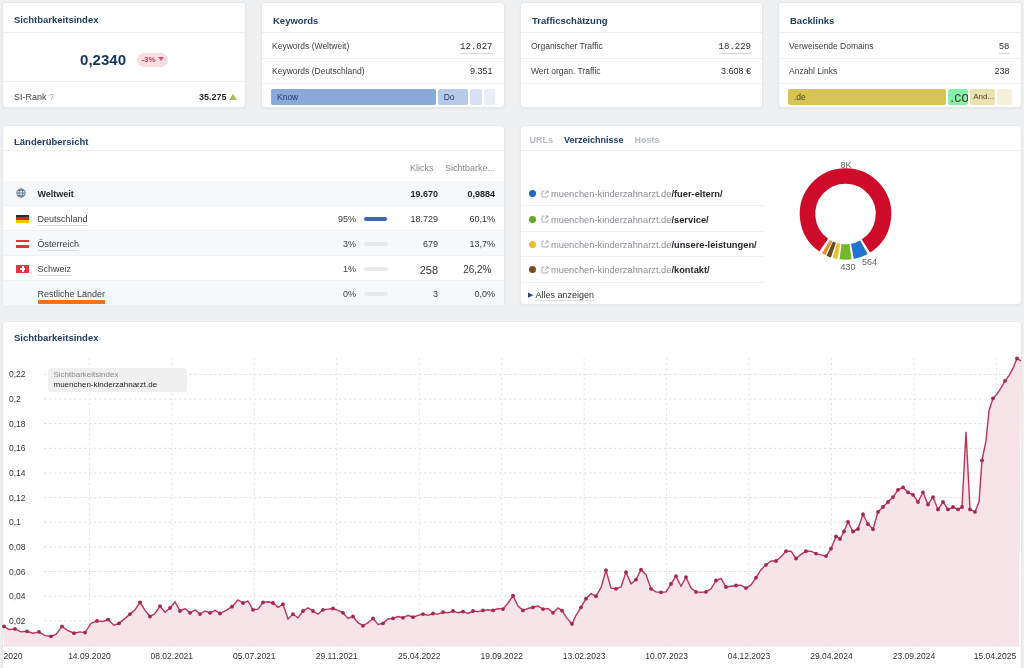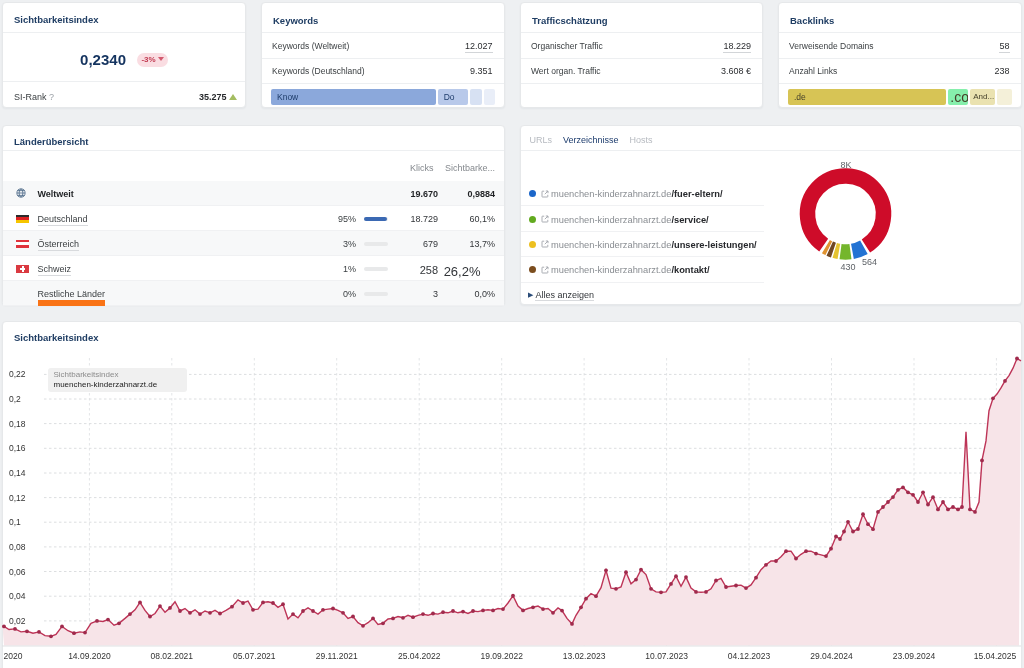--- a/index.html
+++ b/index.html
@@ -1,21 +1,21 @@
 <!DOCTYPE html>
 <html><head><meta charset="utf-8"><style>
 * { margin:0; padding:0; box-sizing:border-box; }
 html,body { width:1024px; height:668px; background:#eef0f2; font-family:"Liberation Sans",sans-serif; overflow:hidden; position:relative; }
 .card { position:absolute; background:#fff; border:1px solid #e6e8ea; border-radius:4px; box-shadow:0 1px 2px rgba(25,35,55,.05); }
 .abs { position:absolute; }
 .hdr { position:absolute; left:11px; font-size:9.5px; font-weight:bold; color:#1f3d63; }
 .div { position:absolute; left:0; right:0; height:1px; background:#edeff1; }
 .lbl { position:absolute; left:10px; font-size:8.5px; color:#3c4043; }
 .val { position:absolute; right:11px; font-size:9px; color:#2b2d30; }
-.u { border-bottom:1px solid #d2d5d8; padding-bottom:0.5px; }
+.u { border-bottom:1px solid #d2d5d8; padding-bottom:0.5px;font-family:Liberation Mono, monospace; }
 .bar { position:absolute; left:9px; right:9px; top:85.5px; height:16px; display:flex; }
 .bar div { height:16px; border-radius:2px; margin-right:2px; font-size:8.5px; line-height:16px; padding-left:6px; overflow:hidden; white-space:nowrap; }
 .bar div:last-child { margin-right:0; }
 </style></head>
 <body>
 
 <div class="card" style="left:2px;top:2px;width:244px;height:106px">
   <div class="hdr" style="top:11px">Sichtbarkeitsindex</div>
   <div class="div" style="top:29px"></div>
   <div class="abs" style="top:47px;left:0;width:100%;text-align:center">
@@ -120,33 +120,33 @@
     </div>
     <div style="position:absolute;left:0;right:0;top:130.5px;height:25px;border-bottom:1px solid #f0f1f3">
       <div style="position:absolute;left:13px;top:8.5px;width:13px;height:8.5px;background:#da3a41">
         <div style="position:absolute;left:5.5px;top:1.5px;width:2px;height:5.5px;background:#fff"></div>
         <div style="position:absolute;left:3.75px;top:3.25px;width:5.5px;height:2px;background:#fff"></div>
       </div>
       <div style="position:absolute;left:34.5px;top:8px;font-size:9px;color:#3c4043"><span style="border-bottom:1px solid #d8dadd;padding-bottom:0.5px;">Schweiz</span></div>
       <div style="position:absolute;right:147.5px;top:8px;font-size:9px;color:#3c4043">1%</div>
       <div style="position:absolute;left:361px;top:10.5px;width:24px;height:4.5px;background:#e8e9ea;border-radius:2px"></div>
       <div style="position:absolute;right:65.5px;top:8px;font-size:11px;color:#323539">258</div>
-      <div style="position:absolute;right:23px;top:8px;font-size:13px;color:#323539">26,2%</div>
+      <div style="position:absolute;right:12px;top:8px;font-size:10px;color:#323539">26,2%</div>
     </div>
     <div style="position:absolute;left:0;right:0;top:155.5px;height:25px;background:#f7f8f9;border-bottom:1px solid #f0f1f3">
-      <div style="position:absolute;left:34.5px;top:8px;font-size:9px;color:#3c4043"><span style="border-bottom:6px solid #f97316;padding-bottom:0.5px;">Restliche Länder</span></div>
+      <div style="position:absolute;left:34.5px;top:8px;font-size:9px;color:#3c4043"><span style="border-bottom:4px solid #f97316;padding-bottom:0.5px;">Restliche Länder</span></div>
       <div style="position:absolute;right:147.5px;top:8px;font-size:9px;color:#3c4043">0%</div>
       <div style="position:absolute;left:361px;top:10.5px;width:24px;height:4.5px;background:#e8e9ea;border-radius:2px"></div>
       <div style="position:absolute;right:65.5px;top:8px;font-size:9px;color:#323539">3</div>
       <div style="position:absolute;right:8.5px;top:8px;font-size:9px;color:#323539">0,0%</div>
     </div>
 </div>
 
 <div class="card" style="left:520px;top:124.5px;width:501.5px;height:180px">
-  <div class="abs" style="top:9px;left:8.5px;font-size:9px;font-weight:normal;color:#b6bac0">URLs<span style="color:#1d3c6d;margin-left:11px">Verzeichnisse</span><span style="margin-left:11px">Hosts</span></div>
+  <div class="abs" style="top:9px;left:8.5px;font-size:9px;font-weight:bold;color:#b6bac0">URLs<span style="color:#1d3c6d;margin-left:11px">Verzeichnisse</span><span style="margin-left:11px">Hosts</span></div>
   <div class="div" style="top:24.5px"></div>
     <div style="position:absolute;left:0;top:55.599999999999994px;width:243px;height:25.4px;border-bottom:1px solid #f0f1f3">
       <div style="position:absolute;left:7.5px;top:9px;width:7px;height:7px;border-radius:50%;background:#1b66c9"></div>
       <svg width="8" height="8" viewBox="0 0 8 8" style="position:absolute;left:19.5px;top:8.5px">
         <g fill="none" stroke="#a0a4aa" stroke-width="0.9">
           <path d="M3.2 1.2H1.4a.4.4 0 0 0-.4.4v5a.4.4 0 0 0 .4.4h5a.4.4 0 0 0 .4-.4V4.8"></path>
           <path d="M4.8 1h2.2v2.2"></path>
           <path d="M6.9 1.1L3.8 4.2"></path>
         </g>
       </svg>

